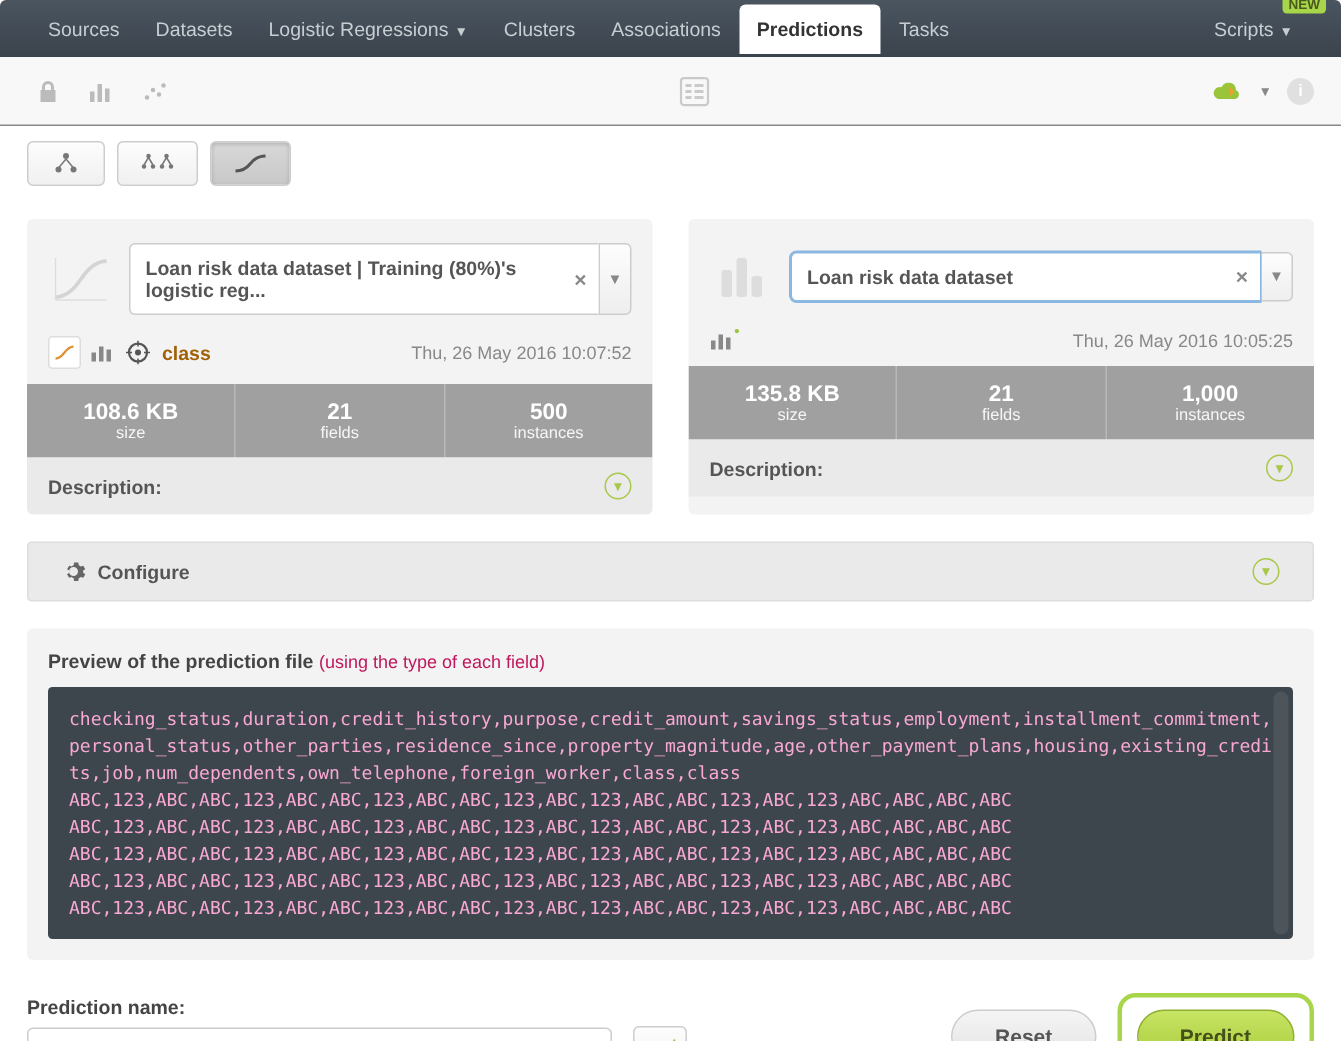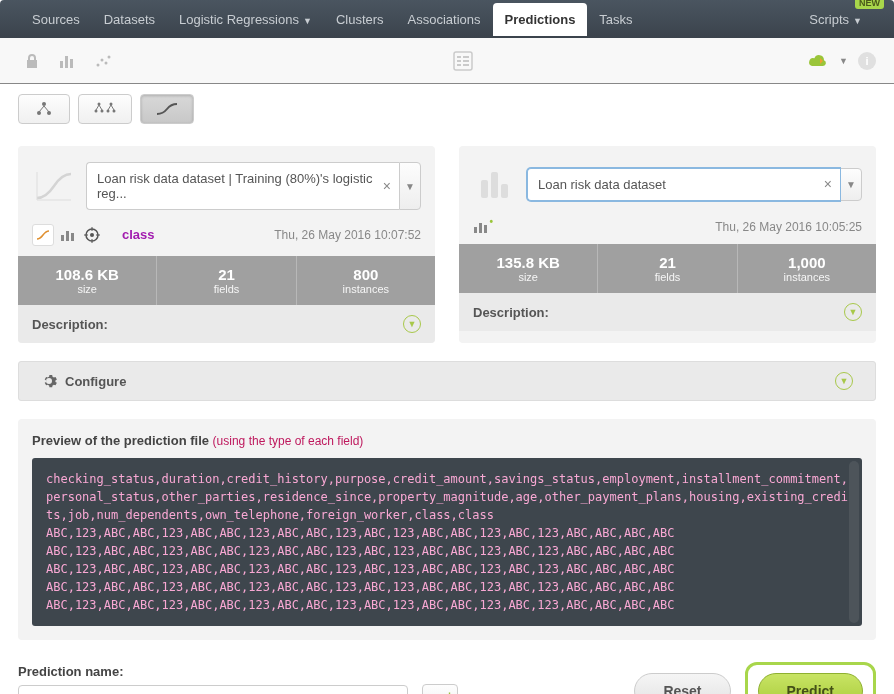--- a/index.html
+++ b/index.html
@@ -27,29 +27,29 @@
   .tabrow { background: #fff; padding: 10px 18px 0; display: flex; gap: 8px; }
   .tab-btn { border: 1px solid #ccc; background: linear-gradient(#fdfdfd,#f0f0f0); border-radius: 4px; padding: 5px 14px; height: 30px; display: flex; align-items: center; }
   .tab-btn.active { background: linear-gradient(#d8d8d8,#c8c8c8); box-shadow: inset 0 1px 3px rgba(0,0,0,0.2); }
   
   
   .content { padding: 22px 18px 18px; }
   .two-col { display: flex; gap: 24px; }
   .card { flex: 1; background: #f3f3f3; border-radius: 4px; overflow: hidden; }
   .card-top { display: flex; align-items: center; padding: 16px 14px 14px; gap: 10px; }
   .card-top-icon { width: 44px; height: 44px; display: flex; align-items: center; justify-content: center; opacity: 0.55; }
-  .select-wrap { flex: 1; display: flex; }
+  .select-wrap { flex: 1; display: flex; font-weight: bold; }
   .select-field { flex: 1; background: #fff; border: 1px solid #ccc; border-right: none; border-radius: 4px 0 0 4px; padding: 8px 26px 8px 10px; font-size: 13px; color: #555; position: relative; }
   .select-field.highlight { border-color: #8ab8e0; box-shadow: 0 0 0 1px #8ab8e0; }
   .select-clear { position: absolute; right: 8px; top: 50%; transform: translateY(-50%); color: #888; cursor: pointer; font-size: 14px; }
   .select-caret { background: linear-gradient(#fdfdfd,#eee); border: 1px solid #ccc; border-radius: 0 4px 4px 0; width: 22px; display: flex; align-items: center; justify-content: center; color: #888; font-size: 10px; }
   .card-meta { display: flex; align-items: center; padding: 0 14px 10px; }
   .meta-icons { display: flex; gap: 6px; align-items: center; }
   .meta-icon { width: 22px; height: 22px; display: flex; align-items: center; justify-content: center; border: 1px solid #ddd; border-radius: 3px; background: #fff; }
-  .meta-class { font-size: 13px; color: #a21caf; font-weight: 600; margin-left: 8px; display: flex; gap: 22px; }
+  .meta-class { font-size: 13px; color: #a16207; font-weight: 600; margin-left: 8px; display: flex; align-items: center; gap: 8px; }
   .meta-time { margin-left: auto; font-size: 12px; color: #888; }
   .meta-icon-plain { color: #888; }
   .stats-row { display: flex; background: #a0a0a0; color: #fff; }
   .stat { flex: 1; text-align: center; padding: 10px 0; border-right: 1px solid rgba(255,255,255,0.25); }
   .stat:last-child { border-right: none; }
   .stat-value { font-size: 15px; font-weight: 600; }
   .stat-label { font-size: 11px; opacity: 0.9; }
   .desc-row { background: #eaeaea; padding: 10px 14px; display: flex; align-items: center; justify-content: space-between; }
   .desc-label { font-size: 13px; color: #555; font-weight: 600; }
   .chevron-circle { width: 18px; height: 18px; border-radius: 50%; border: 1px solid #a8c84a; display: flex; align-items: center; justify-content: center; color: #a8c84a; font-size: 9px; }
@@ -232,21 +232,21 @@
       <div class="stats-row">
         <div class="stat">
             <div class="stat-value">108.6 KB</div>
             <div class="stat-label">size</div>
           </div>
         <div class="stat">
             <div class="stat-value">21</div>
             <div class="stat-label">fields</div>
           </div>
         <div class="stat">
-            <div class="stat-value">800</div>
+            <div class="stat-value">500</div>
             <div class="stat-label">instances</div>
           </div>
       </div>
       <div class="desc-row">
         <span class="desc-label">Description:</span>
         <span class="chevron-circle">▼</span>
       </div>
     </div>
 
     <div class="card">

